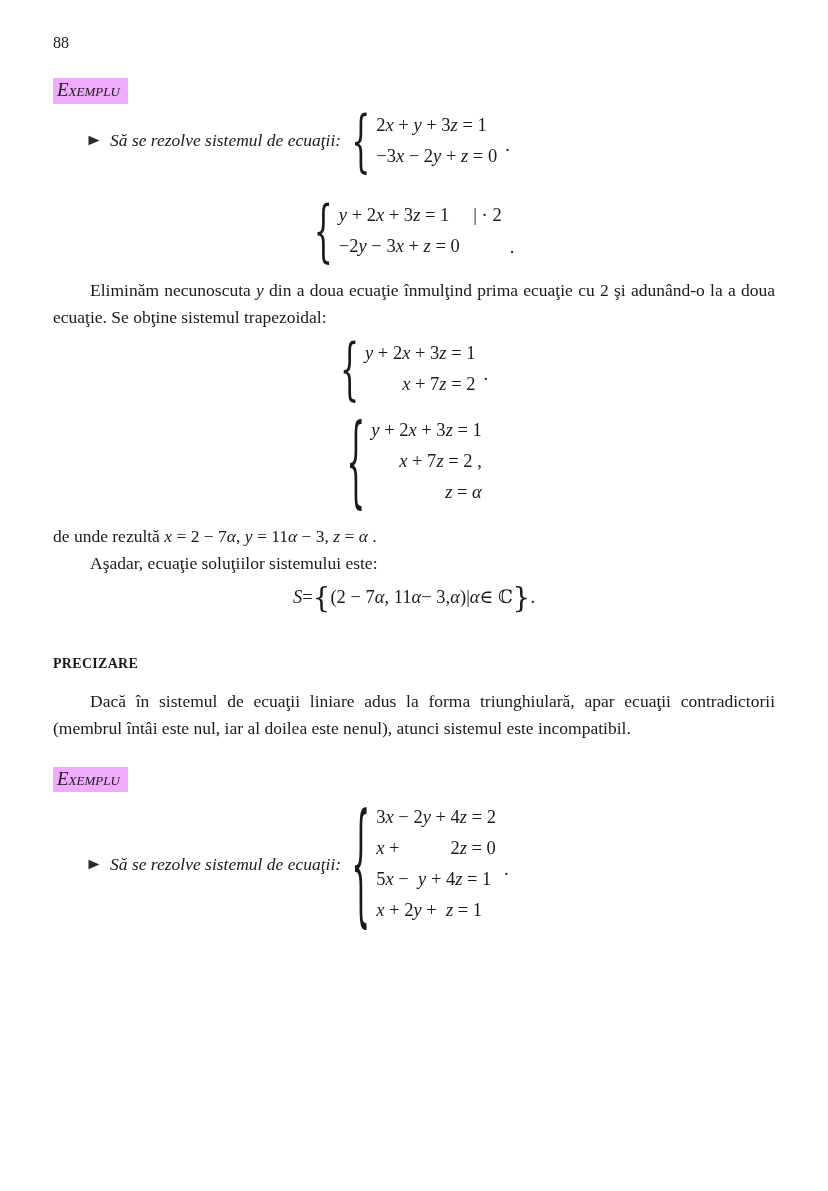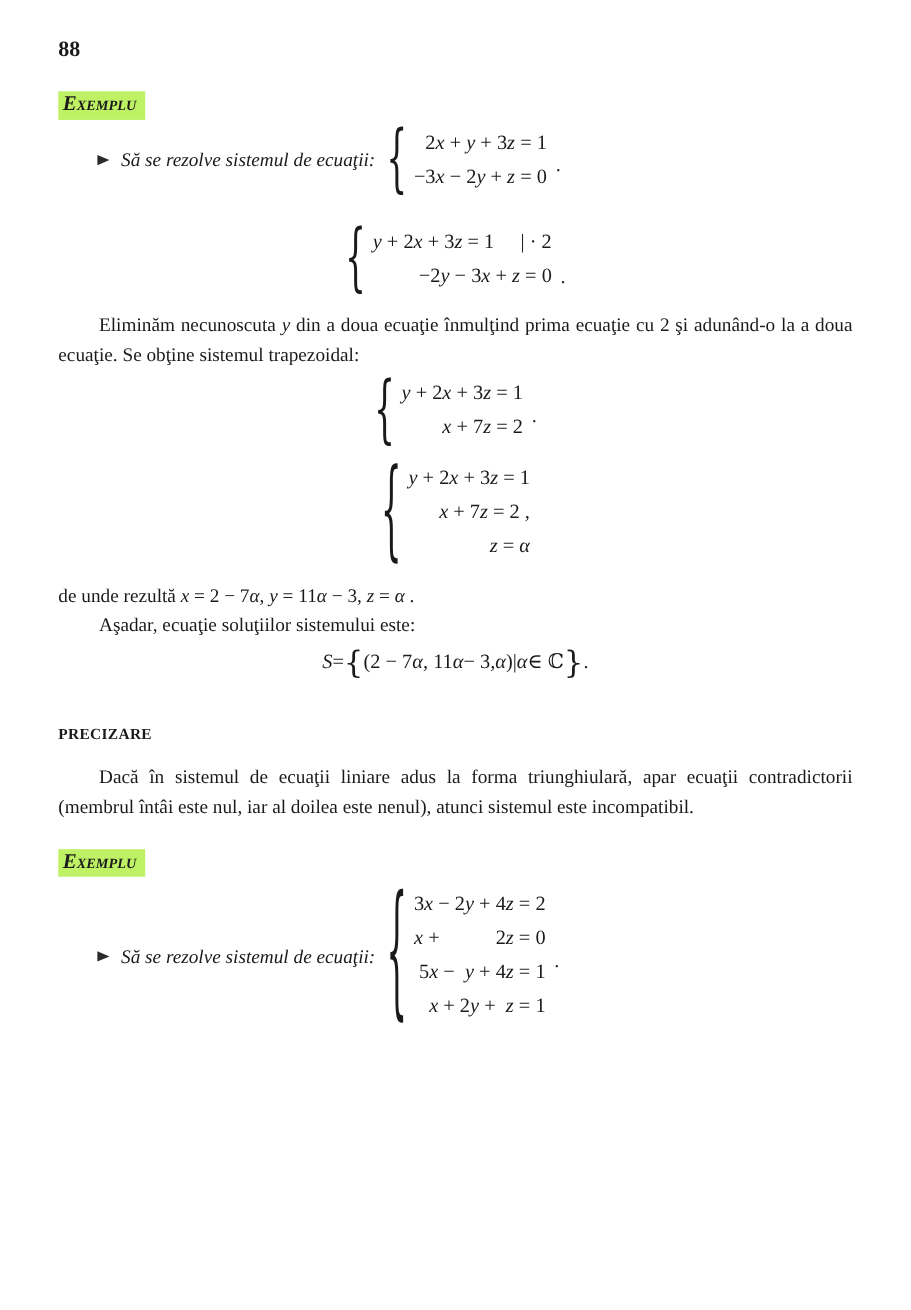--- a/index.html
+++ b/index.html
@@ -7,29 +7,29 @@
     position:relative;
     width:828px; height:1191px;
     background:#ffffff;
     color:#1a1a1a;
     font-family:"Liberation Serif","DejaVu Serif",serif;
     font-size:17.5px;
     padding:34px 53px 0 53px;
     box-sizing:border-box;
     overflow:hidden;
   }
-  .page-number { font-weight:bold; font-size:20px; margin-bottom:26px; }
+  .page-number { font-weight:normal; font-size:16px; margin-bottom:26px; }
   .badge-wrap { margin-bottom:6px; }
   .badge {
     display:inline-block;
-    background:#bef264;
+    background:#f0abfc;
     padding:1px 8px 3px 4px;
     font-variant:small-caps;
     font-style:italic;
-    font-weight:bold;
+    font-weight:normal;
     font-size:19px;
     line-height:1.15;
     text-align:center;
   }
   .example-row { display:flex; align-items:center; margin:6px 0 28px 34px; }
   .example-row .prompt { font-style:italic; margin:0 10px 0 9px; white-space:nowrap; }
   .arrow-wrap { display:inline-flex; flex:0 0 auto; }
   .system { display:inline-flex; align-items:center; }
   .brace {
     display:inline-block;
@@ -37,21 +37,21 @@
     font-size:30px;
     line-height:1;
     transform-origin:50% 50%;
     margin-right:6px;
     font-weight:400;
   }
   .sys2 .brace { transform:scaleY(2.25); }
   .sys3 .brace { transform:scaleY(3.3); }
   .sys4 .brace { transform:scaleY(4.4); }
   .lines { display:inline-block; }
-  .eq { display:block; font-size:18.5px; line-height:31px; white-space:pre;text-align:right; }
+  .eq { display:block; font-size:18.5px; line-height:31px; white-space:pre; }
   .eq.right { text-align:right; }
   .eq-row { display:flex; align-items:baseline; }
   .annotation { margin-left:24px; font-size:18.5px; white-space:pre; }
   .sys-period { margin-left:8px; font-size:18.5px; }
   .sys-period.center { align-self:center; margin-top:10px; }
   .sys-period.bottom { align-self:flex-end; margin-bottom:4px; }
   .center-row { display:flex; justify-content:center; margin:7px 0 15px; }
   p.body { text-align:justify; text-indent:37px; line-height:1.55; margin:0 0 7px 0; }
   .line { line-height:1.55; margin:0; }
   .line.indent { text-indent:37px; }

